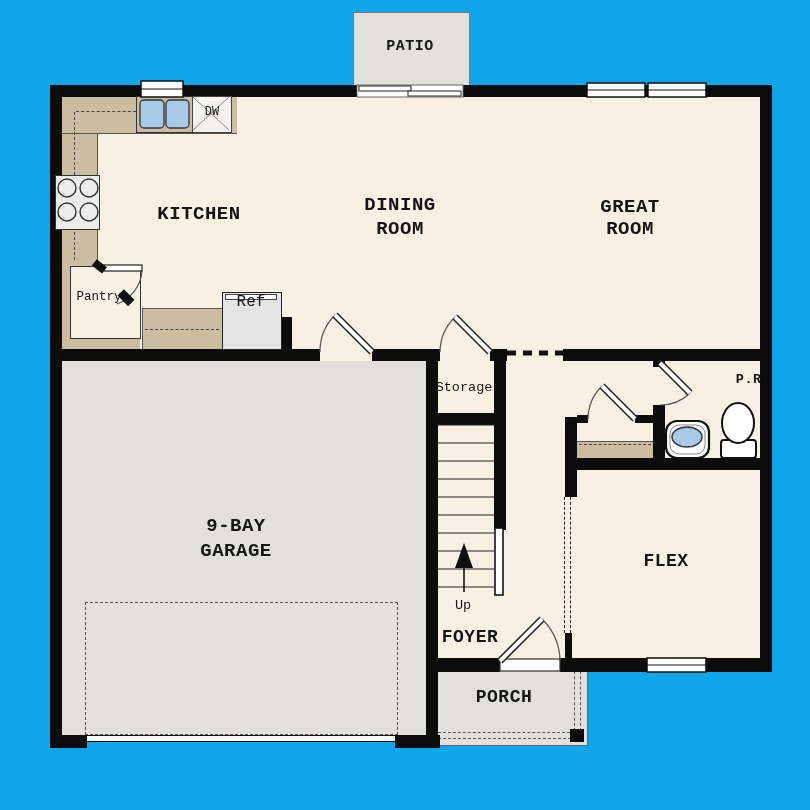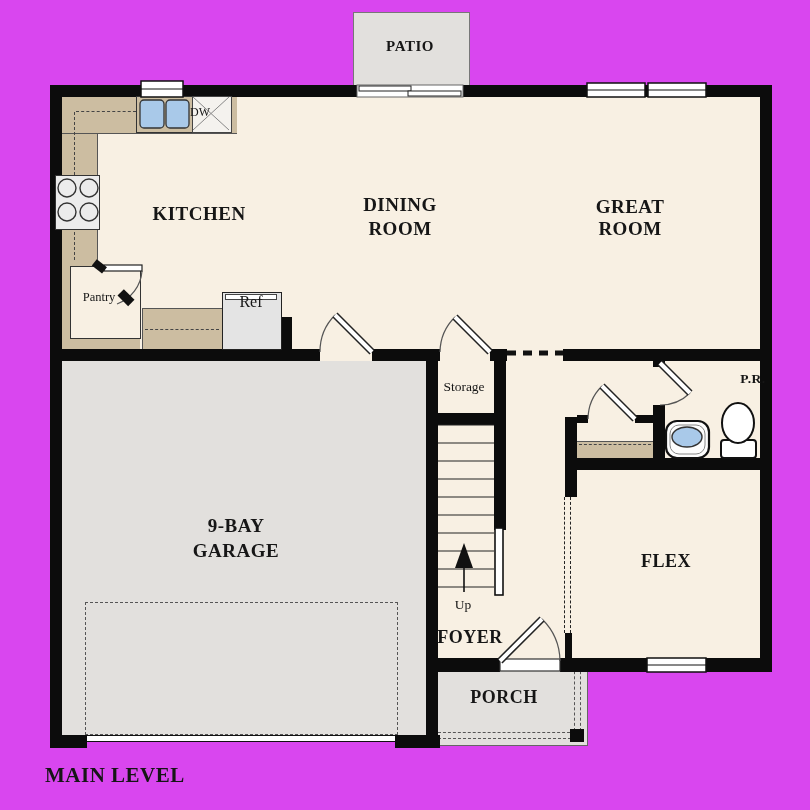--- a/index.html
+++ b/index.html
@@ -1,17 +1,17 @@
 <!DOCTYPE html>
 <html><head>
 <meta charset="utf-8">
 <style>
   html,body{margin:0;padding:0;background:#fff;}
-  #canvas{position:relative;width:810px;height:810px;background:#d946ef;overflow:hidden;
-          font-family:Liberation Serif, serif;color:#111;}
+  #canvas{position:relative;width:810px;height:810px;background:#0ea5e9;overflow:hidden;
+          font-family:Liberation Mono, monospace;color:#111;}
   .abs{position:absolute;}
   .floor{position:absolute;background:#f8f0e3;}
   .hard{position:absolute;background:#e2e0dd;}
   .tan{position:absolute;background:#ccbda1;}
   .wall{position:absolute;background:#0c0c0c;}
   .lbl{position:absolute;transform:translate(-50%,-50%);white-space:nowrap;
        font-weight:bold;letter-spacing:.5px;color:#161616;}
   .big{font-size:19px;}
   .med{font-size:18px;}
   .sm{font-size:13px;font-weight:400;letter-spacing:0;}
@@ -201,25 +201,24 @@
     </g>
   </svg>
 
   <div class="lbl" style="left:410px;top:46px;font-size:15px;">PATIO</div>
   <div class="lbl big" style="left:199px;top:214px;">KITCHEN</div>
   <div class="lbl big" style="left:400px;top:205px;">DINING</div>
   <div class="lbl big" style="left:400px;top:229px;">ROOM</div>
   <div class="lbl big" style="left:630px;top:207px;">GREAT</div>
   <div class="lbl big" style="left:630px;top:229px;">ROOM</div>
   <div class="lbl sm" style="left:99px;top:297px;font-size:12.5px;">Pantry</div>
-  <div class="lbl sm" style="left:200px;top:112px;font-size:12px;">DW</div>
+  <div class="lbl sm" style="left:212px;top:112px;font-size:12px;">DW</div>
   <div class="lbl sm" style="left:251px;top:302px;font-size:16px;">Ref</div>
   <div class="lbl sm" style="left:464px;top:387px;font-size:13.5px;">Storage</div>
   <div class="lbl big" style="left:236px;top:526px;">9-BAY</div>
   <div class="lbl big" style="left:236px;top:551px;">GARAGE</div>
   <div class="lbl sm" style="left:463px;top:605px;font-size:13.5px;">Up</div>
   <div class="lbl med" style="left:470px;top:637px;">FOYER</div>
   <div class="lbl" style="left:666px;top:561px;font-size:18px;">FLEX</div>
   <div class="lbl" style="left:753px;top:379px;font-size:13.5px;">P.R.</div>
   <div class="lbl med" style="left:504px;top:697px;">PORCH</div>
-  <div class="lbl" style="left:45px;top:775px;transform:translate(0,-50%);font-size:21px;">MAIN LEVEL</div>
 
 </div>
 
 </body></html>

